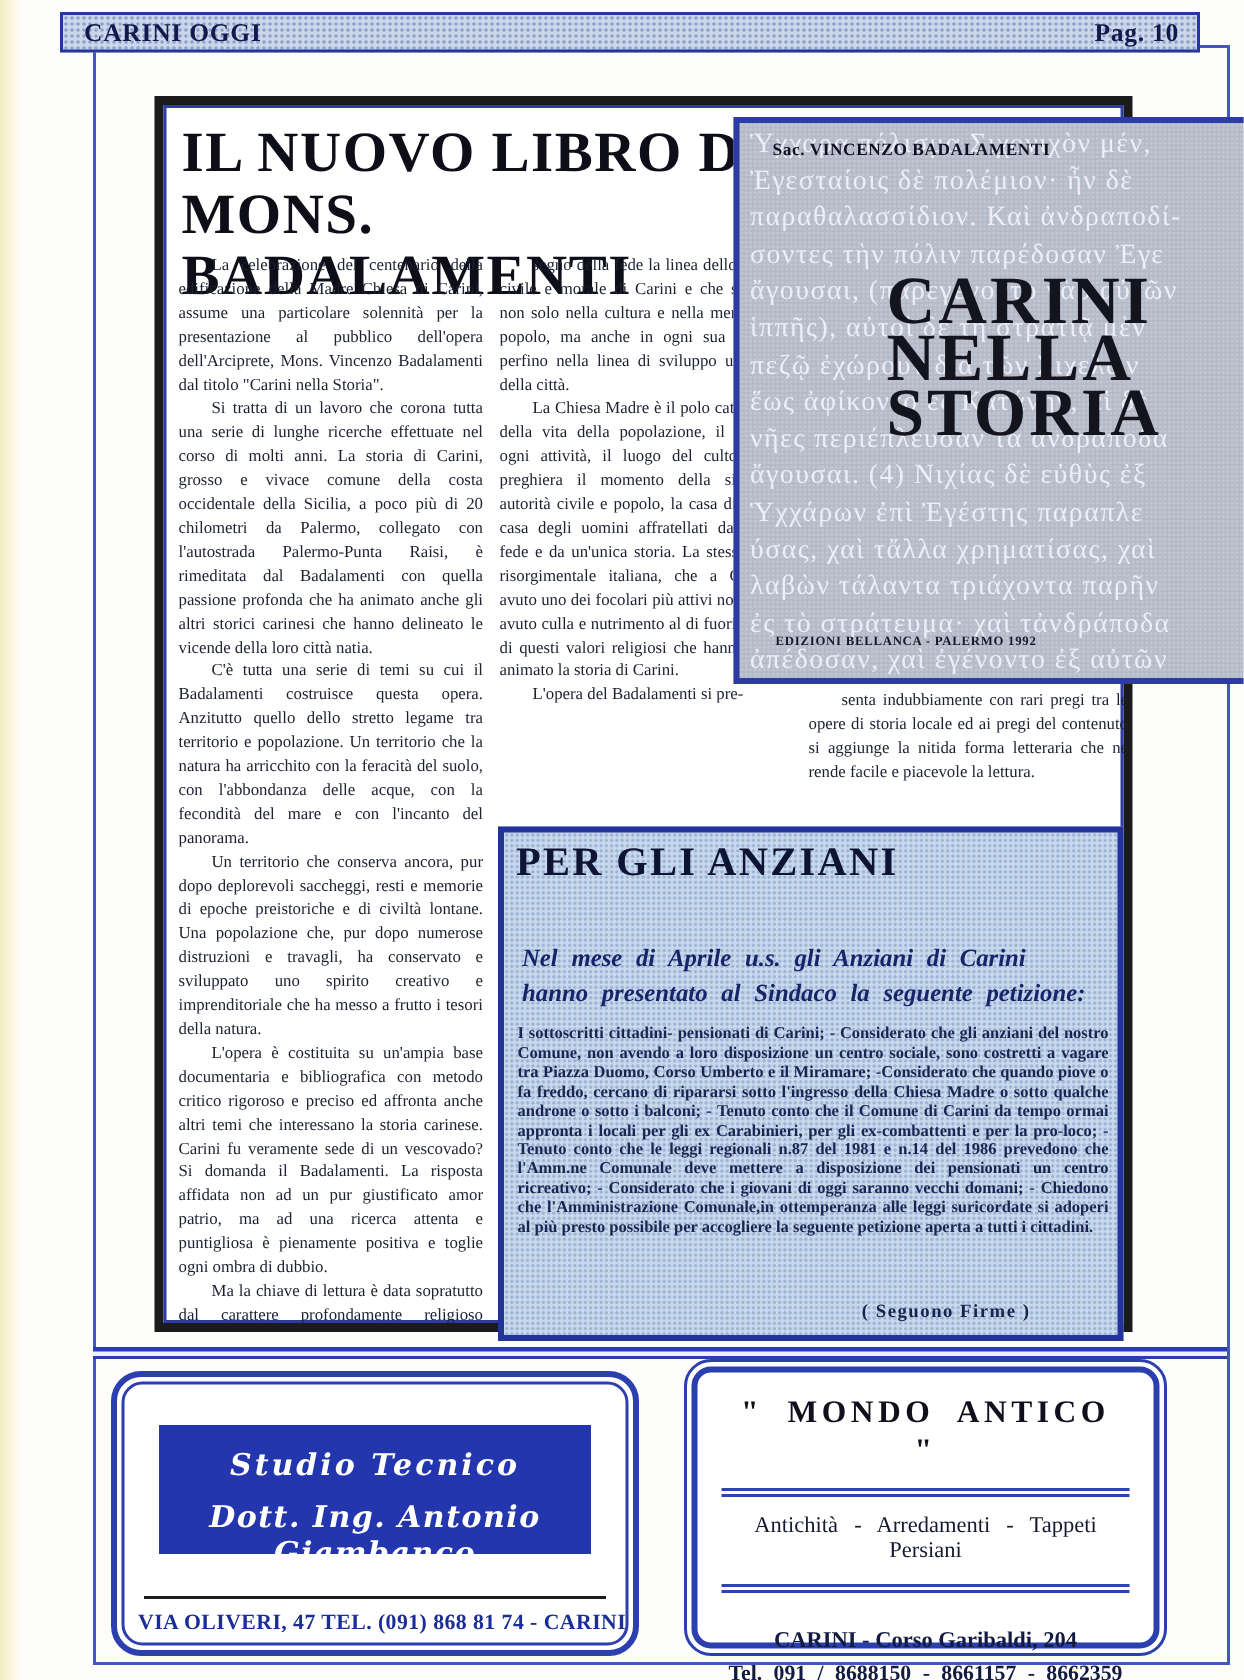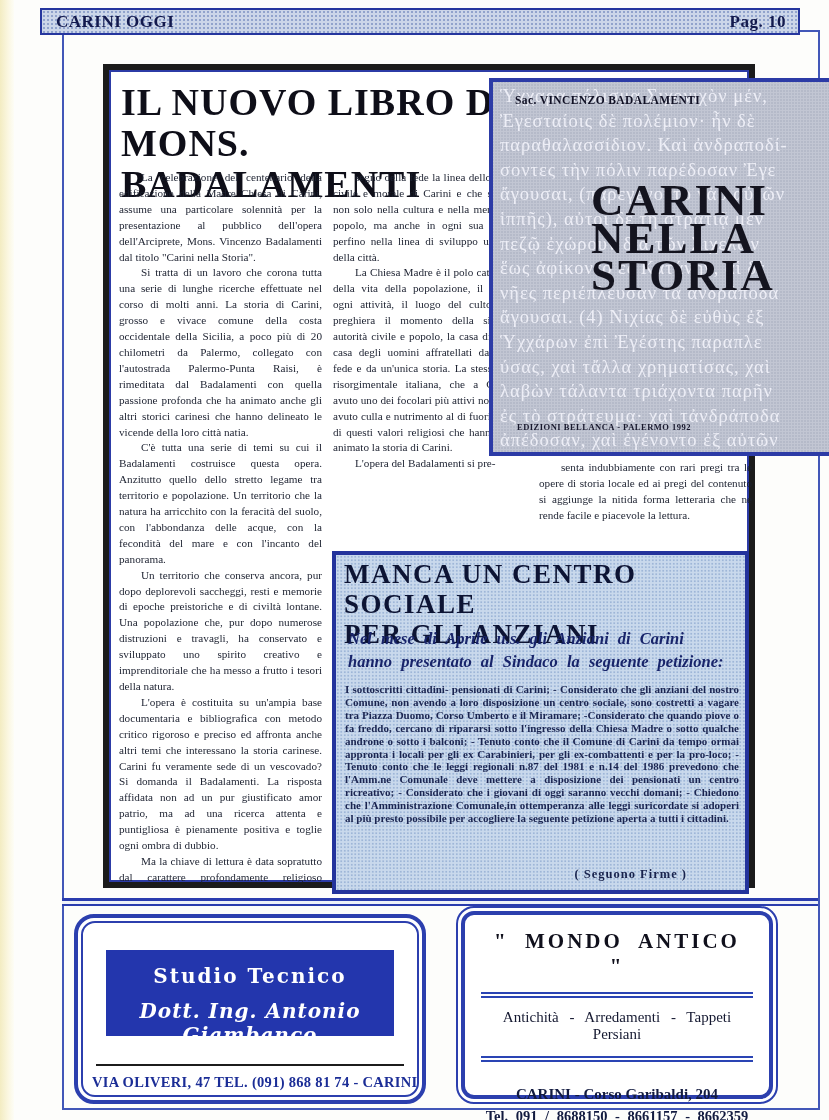--- a/index.html
+++ b/index.html
@@ -72,21 +72,21 @@
     background:#eef2f8;z-index:3;}
   
   .ad-left{position:absolute;left:74px;top:914px;width:352px;height:190px;
     border:4px solid #2c3fae;border-radius:20px;background:#ffffff;
     box-sizing:border-box;z-index:2;}
   .ad-left-inner{position:absolute;inset:3px;border:2px solid #2c3fae;
     border-radius:14px;}
   .studio-banner{position:absolute;left:28px;top:32px;width:288px;height:86px;
     background:#2336ad;color:#ffffff;text-align:center;box-sizing:border-box;
     padding-top:14px;font-family:"DejaVu Serif",serif;}
-  .studio-line1{font-weight:bold;font-size:20px;letter-spacing:2px;}
+  .studio-line1{font-weight:bold;font-style:italic;font-size:20px;letter-spacing:2px;}
   .studio-line2{font-weight:bold;font-style:italic;font-size:20px;letter-spacing:1px;
     margin-top:11px;}
   .ad-left-rule{position:absolute;left:18px;right:18px;top:146px;
     border-top:2px solid #1c1c1c;}
   .ad-left-address{position:absolute;left:0;top:156px;width:100%;
     font-weight:bold;font-size:14.5px;color:#1b2d96;
     letter-spacing:.3px;padding-left:14px;}
   
   .ad-right{position:absolute;left:456px;top:906px;width:322px;height:198px;
     border:2px solid #2c3fae;border-radius:18px;background:#ffffff;
@@ -161,21 +161,20 @@
   <div class="cover-title">
       <div>CARINI</div>
       <div>NELLA</div>
       <div>STORIA</div>
     </div>
   <div class="cover-publisher">EDIZIONI BELLANCA - PALERMO 1992</div>
 </div>
 
 <div class="petition-box">
   <div class="petition-title">
-    <div>MANCA UN CENTRO SOCIALE</div>
     <div>PER GLI ANZIANI</div>
   </div>
   <div class="petition-subtitle">
     <div>Nel mese di Aprile u.s.  gli  Anziani di Carini</div>
     <div>hanno presentato al Sindaco la seguente petizione:</div>
   </div>
   <div class="petition-body">I sottoscritti cittadini- pensionati di Carini; - Considerato che gli anziani del nostro Comune, non avendo a loro disposizione un centro sociale, sono costretti a vagare tra Piazza Duomo, Corso Umberto e il Miramare; -Considerato che quando piove o fa freddo, cercano di ripararsi sotto l'ingresso della Chiesa Madre o sotto qualche androne o sotto i balconi; - Tenuto conto che il Comune di Carini da tempo ormai appronta i locali per gli ex Carabinieri, per gli ex-combattenti e per la pro-loco; - Tenuto conto che le leggi regionali n.87 del 1981 e n.14 del 1986 prevedono che l'Amm.ne Comunale deve mettere a disposizione dei pensionati un centro ricreativo; - Considerato che i giovani di oggi saranno vecchi domani; - Chiedono che l'Amministrazione Comunale,in ottemperanza alle leggi suricordate si adoperi al più presto possibile per accogliere la seguente petizione aperta a tutti i cittadini.</div>
   <div class="petition-signature">( Seguono Firme )</div>
 </div>
 

